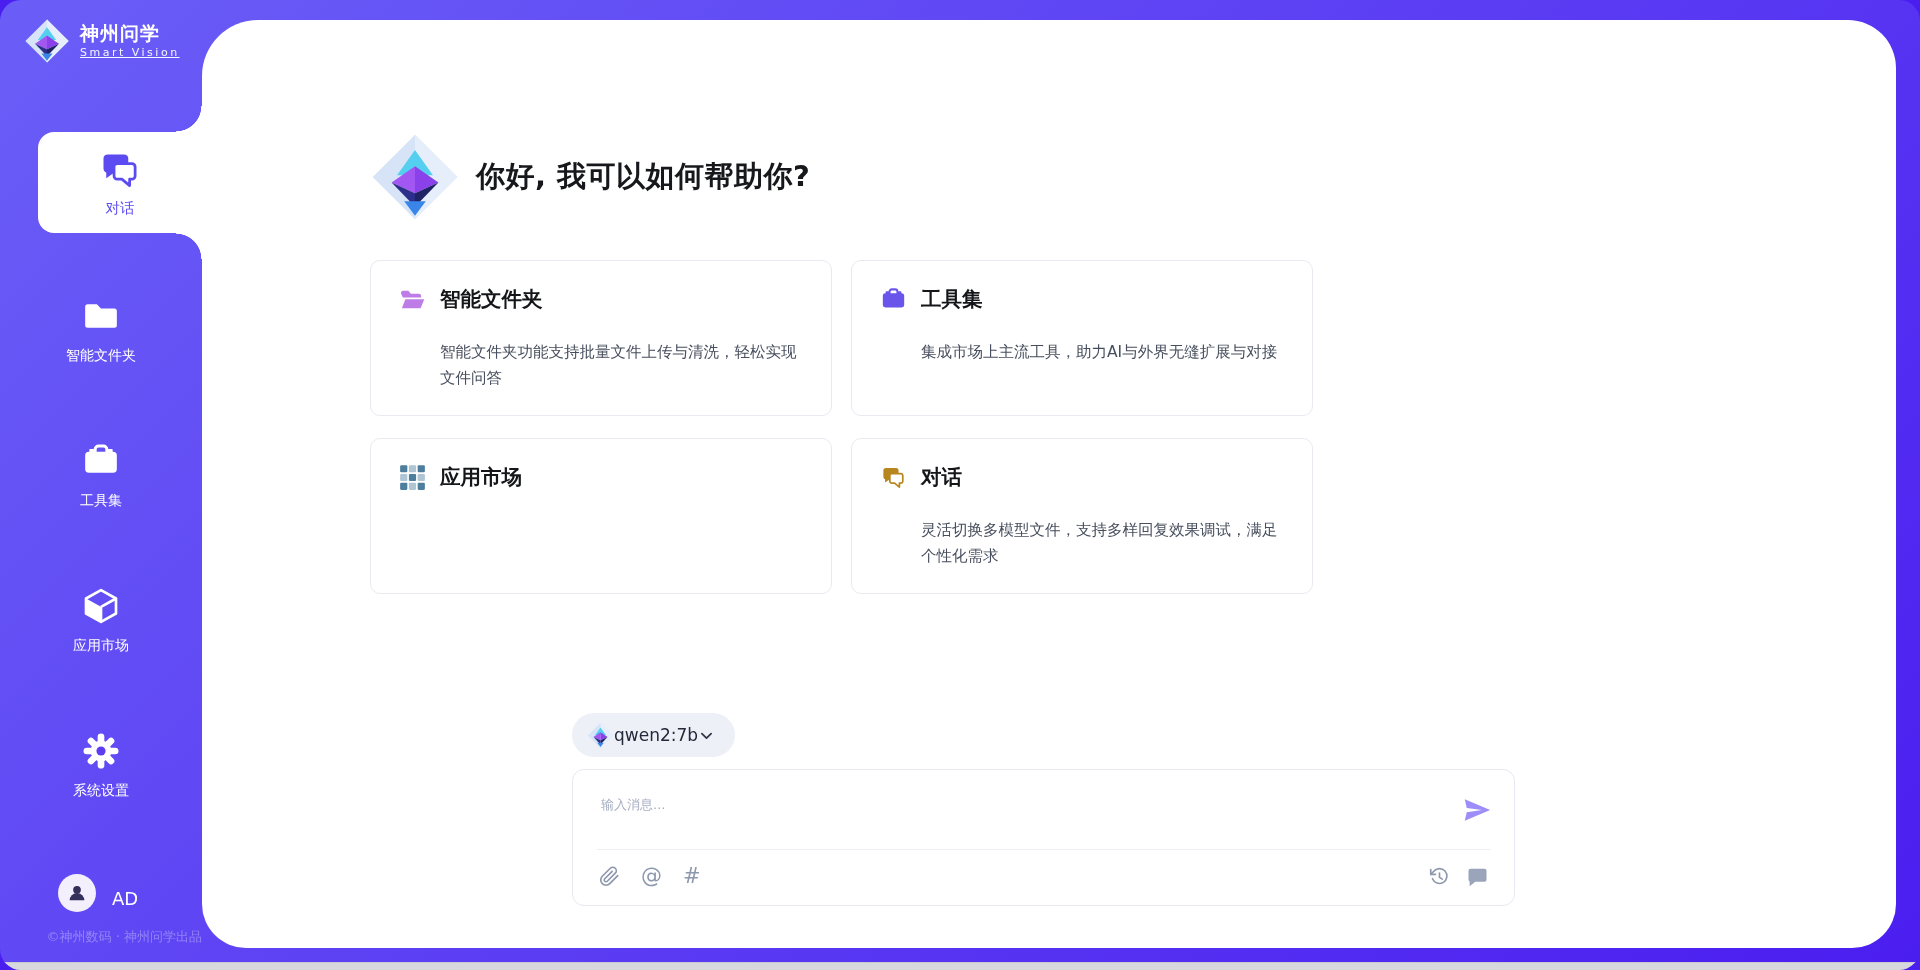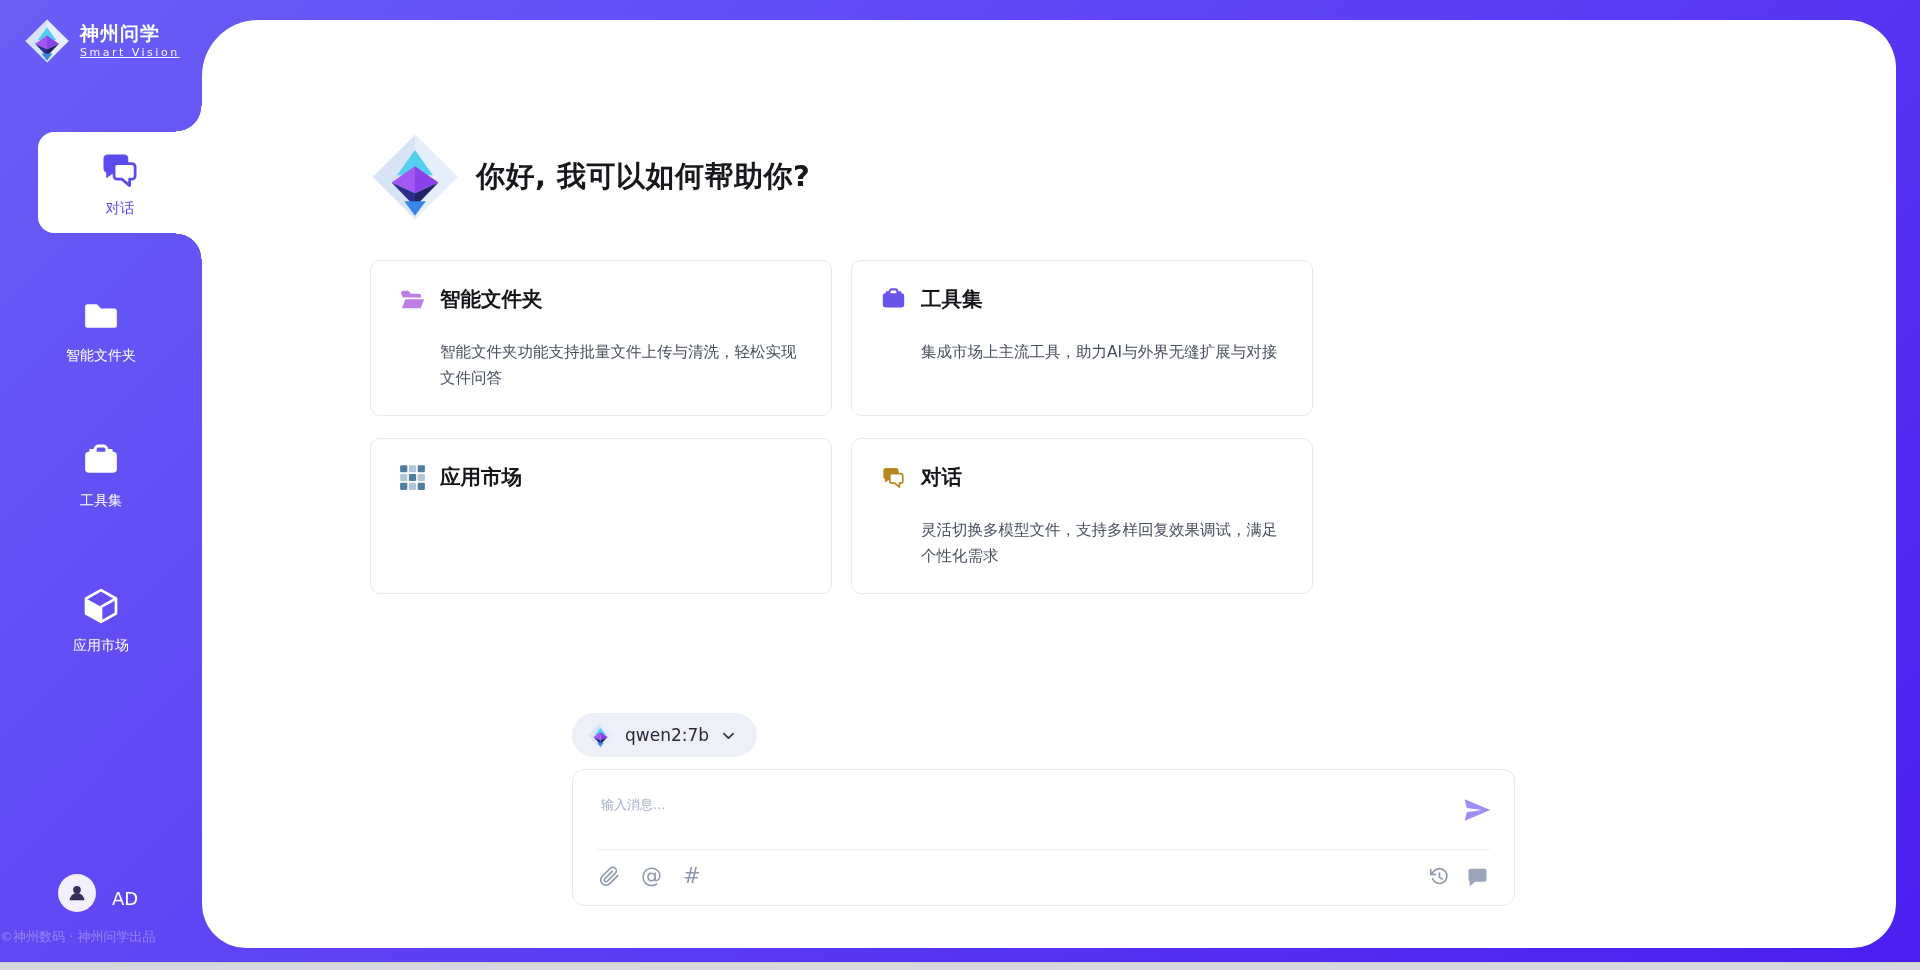--- a/index.html
+++ b/index.html
@@ -6,20 +6,21 @@
   html,body { width:1920px; height:970px; }
   body {
     font-family: "DejaVu Sans", "Liberation Sans", sans-serif;
     background:#4b1ef0;
     overflow:hidden;
   }
   .stage{
     position:relative; width:1920px; height:970px;
     background:linear-gradient(135deg,#6a5ef7 0%,#5a3bf3 55%,#4b1ef0 100%);
     overflow:hidden;
+    border-radius:21px;
   }
   
   .panel{
     position:absolute; left:202px; top:20px; width:1694px; height:928px;
     background:#ffffff;
     border-radius:56px 48px 44px 44px;
   }
   
   .sidebar{ position:absolute; left:0; top:0; width:202px; height:100%; color:#fff; }
   .brand{ position:absolute; left:24px; top:18px; display:flex; align-items:center; gap:10px; }
@@ -45,21 +46,21 @@
   .nav-tab::after{ bottom:-26px; background:radial-gradient(circle at 0 100%, rgba(0,0,0,0) 25px, #fff 25.6px); }
   .nav-tab .nicon{ width:44px; height:44px; display:inline-block; margin-top:16px; }
   .nav-tab .nlabel{ display:block; margin-top:3px; font-size:14.5px; font-weight:500; }
 
   .user-row{ position:absolute; left:58px; top:874px; display:flex; align-items:center; gap:16px; cursor:pointer; }
   .avatar{ width:38px; height:38px; border-radius:50%; background:#f3effc; display:flex; align-items:center; justify-content:center; }
   .avatar svg{ width:22px; height:22px; }
   .user-name{ font-size:18px; color:#fff;margin-top:11px; }
 
   .side-footer{
-    position:absolute; left:0; top:928px; width:202px; text-align:left;
+    position:absolute; left:0; top:928px; width:202px; text-align:right;
     font-size:13px; color:rgba(255,255,255,.32); white-space:nowrap;
   }
 
   
   .content{ position:absolute; left:370px; top:132px; width:943px; }
   .greeting{ display:flex; align-items:center; gap:16px; }
   .greeting .gem{ width:90px; height:90px; }
   .greeting h1{ font-size:29px; font-weight:700; color:#17181c; letter-spacing:.5px; }
 
   .cards{ margin-top:38px; display:grid; grid-template-columns:1fr 1fr; gap:22px 19px; }
@@ -73,21 +74,21 @@
   .card-desc{ margin-top:27px; margin-left:41px; font-size:15.5px; line-height:1.65; color:#474e5d; }
 
   .ic-folder-open{ color:#bd7ce6; }
   .ic-toolbox{ color:#6a55eb; }
   .ic-grid{ color:#4e7e9e; }
   .ic-chat-gold{ color:#b8861f; }
 
   
   .bottom-area{ position:absolute; left:370px; bottom:42px; width:943px; }
   .model-pill{
-    display:inline-flex; align-items:center; gap:11px; height:44px;
+    display:inline-flex; align-items:center; height:44px;
     padding:0 20px 0 15px; border:none; background:#eef0f8; border-radius:22px;
     font-family:inherit; font-size:17px; color:#23293a; cursor:pointer;margin-top:44px;
   }
   .model-pill .gem{ width:27px; height:27px; }
   .model-pill svg.chev{ width:17px; height:17px; }
 
   .composer{
     margin-top:12px; position:relative; height:137px;
     background:#fff; border:1px solid #e7e9f2; border-radius:12px;
   }
@@ -233,20 +234,26 @@
       <span class="nlabel">工具集</span>
     </div>
 
     <div class="nav-item" style="top:586px">
       <svg class="nicon" viewBox="0 0 48 48" style="color:#fff">
           <use href="#cube-shape"></use>
         </svg>
       <span class="nlabel">应用市场</span>
     </div>
 
+    <div class="nav-item" style="top:731px">
+      <svg class="nicon" viewBox="0 0 48 48" style="color:#fff">
+          <use href="#gear-shape"></use>
+        </svg>
+      <span class="nlabel">系统设置</span>
+    </div>
 
     <div class="user-row">
       <span class="avatar">
         <svg viewBox="0 0 24 24">
             <use href="#person-shape"></use>
           </svg>
       </span>
       <span class="user-name">AD</span>
     </div>
 

